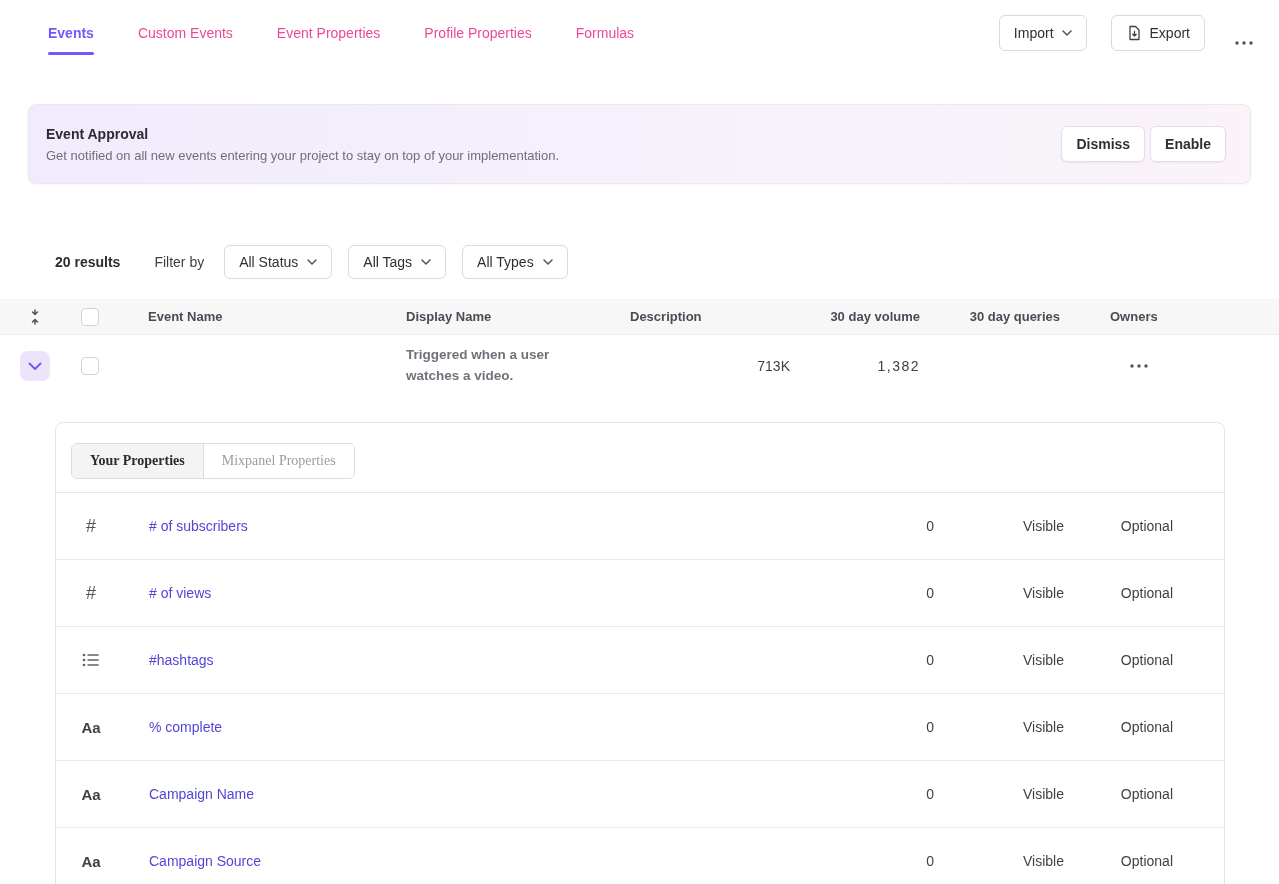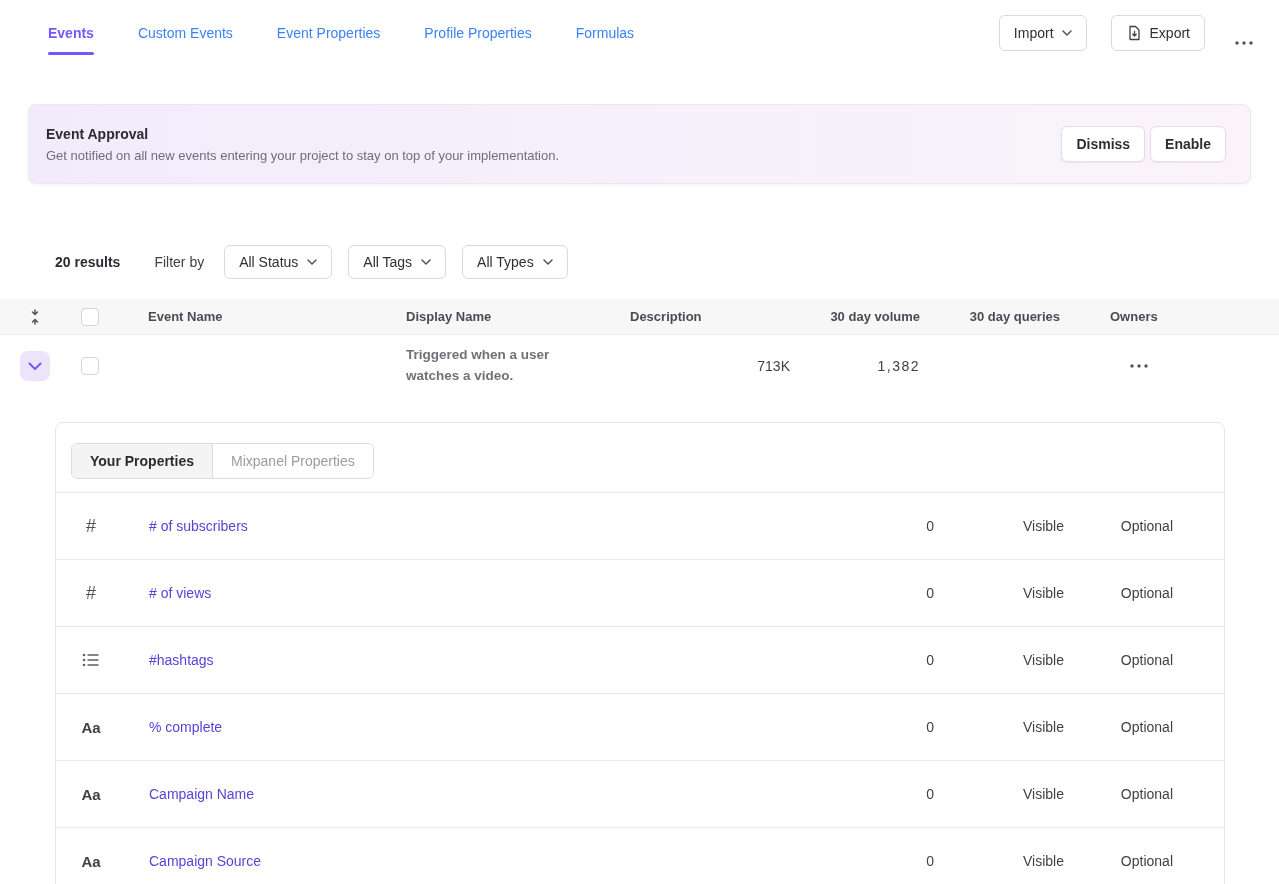--- a/index.html
+++ b/index.html
@@ -2,21 +2,21 @@
 <html><head>
 <meta charset="utf-8">
 <style>
   * { box-sizing: border-box; margin: 0; padding: 0; }
   html, body { width: 1279px; height: 884px; overflow: hidden; background: #fff; }
   body { font-family: "Liberation Sans", "DejaVu Sans", sans-serif; color: #2f2f33; }
 
   
   .topnav { height: 66px; display: flex; align-items: center; padding: 0 20px 0 48px; background: #fff; }
   .tabs { display: flex; align-items: flex-end; gap: 44px; height: 100%; }
-  .tab { position: relative; font-size: 14px; font-weight: 500; color: #3b82f6; text-decoration: none; cursor: pointer; display: flex; align-items: center; height: 100%; }
+  .tab { position: relative; font-size: 14px; font-weight: 500; color: #ec4899; text-decoration: none; cursor: pointer; display: flex; align-items: center; height: 100%; }
   .tab.active { color: #7856ff; font-weight: 600; }
   .tab.active::after { content: ""; position: absolute; left: 0; right: 0; bottom: 11px; height: 3px; border-radius: 3px; background: #7856ff; }
   .topnav-actions { margin-left: auto; display: flex; align-items: flex-end; gap: 24px; }
   .btn { display: inline-flex; align-items: center; gap: 8px; height: 36px; padding: 0 14px; background: #fff; border: 1px solid #d9d9de; border-radius: 6px; font-size: 14px; font-weight: 500; color: #2f2f33; cursor: pointer; font-family: inherit; }
   .icon-btn { background: none; border: none; cursor: pointer; padding: 6px; display: flex; align-items: center; }
 
   
   .banner { margin: 38px 28px 0; height: 80px; border-radius: 8px; border: 1px solid #ece5f8;
     background: linear-gradient(90deg, #f1ebfc 0%, #f6f1fb 55%, #faf4f9 100%);
     display: flex; align-items: center; padding: 0 24px 0 17px; box-shadow: 0 1px 3px rgba(40,20,80,0.05); }
@@ -50,21 +50,21 @@
   input[type="checkbox"] { appearance: none; -webkit-appearance: none; width: 18px; height: 18px; border: 1.5px solid #d4d4d8; border-radius: 4px; background: #fff; cursor: pointer; }
   a.link { color: #5346d4; text-decoration: none; font-size: 14px; cursor: pointer; }
   .desc { font-size: 13.5px; color: #71717a; line-height: 1.55; max-width: 152px; font-weight: bold; }
   .val { font-size: 14px; color: #3f3f46; }
   .val-queries { letter-spacing: 1.5px; font-variant-numeric: tabular-nums; }
 
   
   .props-panel { margin: 25px 54px 0 55px; border: 1px solid #e4e4e7; border-radius: 8px; background: #fff; }
   .panel-header { height: 70px; padding: 20px 0 0 15px; border-bottom: 1px solid #e8e8eb; }
   .seg-tabs { display: inline-flex; border: 1px solid #dcdce0; border-radius: 6px; overflow: hidden; }
-  .seg-tab { border: none; background: #fff; padding: 9px 18px; font-size: 14px; font-weight: 500; color: #9b9ba3; cursor: pointer; font-family: Liberation Sans, sans-serif; }
+  .seg-tab { border: none; background: #fff; padding: 9px 18px; font-size: 14px; font-weight: 500; color: #9b9ba3; cursor: pointer; font-family: Liberation Serif, serif; }
   .seg-tab.active { background: #f4f4f5; color: #2b2b31; font-weight: 600; border-right: 1px solid #dcdce0; }
   .prop-row { display: grid; grid-template-columns: 70px 720px 88px 130px 109px 1fr; align-items: center; height: 67px; border-bottom: 1px solid #eaeaed; }
   .prop-row:last-child { border-bottom: 1px solid #eaeaed; }
   .prop-icon { display: flex; justify-content: center; align-items: center; color: #5f5f66; font-weight: 600; }
   .glyph-hash { font-size: 18px; color: #52525b; font-weight: 400; }
   .glyph-aa { font-size: 15px; color: #3f3f46; font-weight: 600; }
   .prop-name { padding-left: 23px; }
 </style>
 </head>
 <body>

